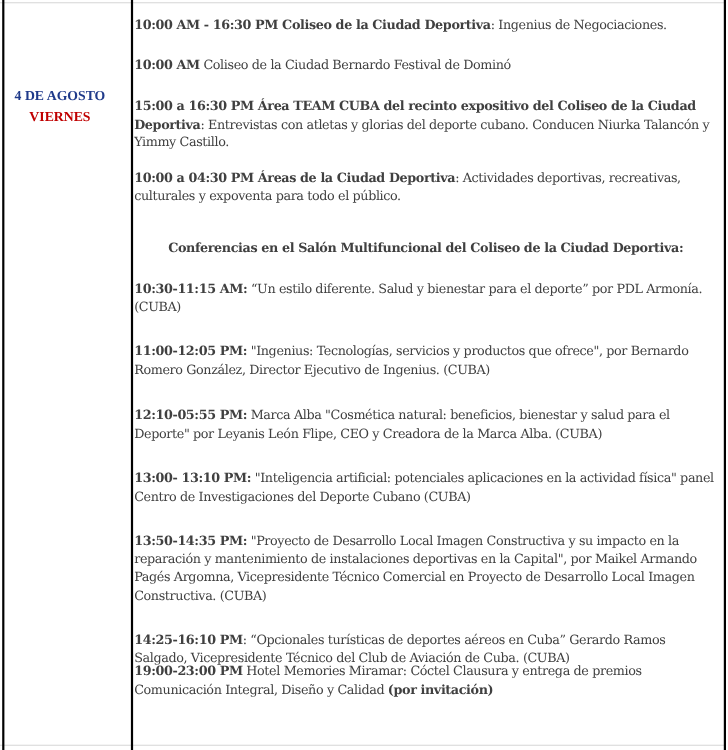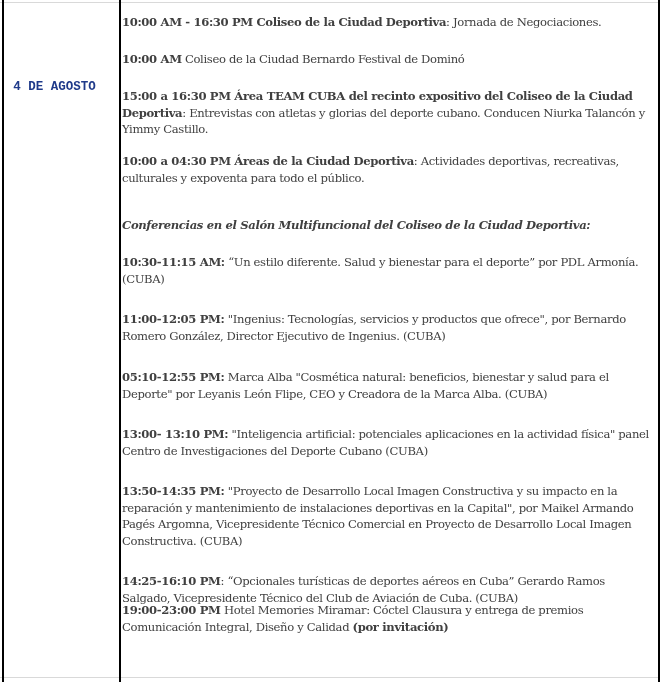--- a/index.html
+++ b/index.html
@@ -2,49 +2,50 @@
 <html><head>
 <meta charset="utf-8">
 <style>
   html, body { margin: 0; padding: 0; background: #ffffff; }
   body { width: 662px; height: 682px; overflow: hidden; position: relative; font-family: "DejaVu Serif", "Liberation Serif", serif; color: #404040; }
   .top-line { position: absolute; left: 0; top: 2px; width: 659px; height: 1px; background: #d9d9d9; }
   .bottom-line { position: absolute; left: 0; top: 677px; width: 659px; height: 1px; background: #d9d9d9; }
   .left-border { position: absolute; left: 2px; top: 0; width: 2px; height: 682px; background: #000; }
   .mid-border { position: absolute; left: 119px; top: 0; width: 2px; height: 682px; background: #000; }
   .right-border { position: absolute; left: 658px; top: 0; width: 2px; height: 682px; background: #000; }
-  .date-cell { position: absolute; left: 4px; top: 78px; width: 101px; text-align: center; font-family: Liberation Mono, monospace; font-weight: bold; font-size: 12.5px; line-height: 19px; }
+  .date-cell { position: absolute; left: 4px; top: 78px; width: 101px; text-align: center; font-family: Liberation Serif, serif; font-weight: bold; font-size: 12.5px; line-height: 19px; }
   .date-line { color: #1f3a8a; }
   .day-line { color: #c00000; }
   .content { position: absolute; left: 122px; top: 14px; width: 530px; font-size: 11.6px; line-height: 16.5px; letter-spacing: -0.35px; }
   .entry { margin: 0; padding: 0; position: absolute; left: 0; width: 530px; }
   .entry b { color: #404040; font-weight: bold; text-align: center; }
-  .heading { text-align: left; font-weight: bold; font-style: italic; }
+  .heading { text-align: center; font-weight: bold; }
 </style>
 </head>
 <body>
 
 <div class="top-line"></div>
 <div class="bottom-line"></div>
 <div class="left-border"></div>
 <div class="mid-border"></div>
 <div class="right-border"></div>
 
 <div class="date-cell">
   <div class="date-line">4 DE AGOSTO</div>
+  <div class="day-line">VIERNES</div>
 </div>
 
 <div class="content">
-  <p class="entry" style="top:0px"><b>10:00 AM - 16:30 PM Coliseo de la Ciudad Deportiva</b><span>: Jornada de Negociaciones.</span></p>
+  <p class="entry" style="top:0px"><b>10:00 AM - 16:30 PM Coliseo de la Ciudad Deportiva</b><span>: Ingenius de Negociaciones.</span></p>
   <p class="entry" style="top:37px"><b>10:00 AM</b><span> Coliseo de la Ciudad Bernardo Festival de Dominó</span></p>
   <p class="entry" style="top:74px"><b>15:00 a 16:30 PM Área TEAM CUBA del recinto expositivo del Coliseo de la Ciudad Deportiva</b><span>: Entrevistas con atletas y glorias del deporte cubano. Conducen Niurka Talancón y Yimmy Castillo.</span></p>
   <p class="entry" style="top:139px"><b>10:00 a 04:30 PM Áreas de la Ciudad Deportiva</b><span>: Actividades deportivas, recreativas, culturales y expoventa para todo el público.</span></p>
 
   <p class="entry heading" style="top:203px">Conferencias en el Salón Multifuncional del Coliseo de la Ciudad Deportiva:</p>
 
   <p class="entry" style="top:240px"><b>10:30-11:15 AM:</b><span> “Un estilo diferente. Salud y bienestar para el deporte” por PDL Armonía. (CUBA)</span></p>
   <p class="entry" style="top:297px"><b>11:00-12:05 PM:</b><span> "Ingenius: Tecnologías, servicios y productos que ofrece", por Bernardo Romero González, Director Ejecutivo de Ingenius. (CUBA)</span></p>
-  <p class="entry" style="top:355px"><b>05:10-12:55 PM:</b><span> Marca Alba "Cosmética natural: beneficios, bienestar y salud para el Deporte" por Leyanis León Flipe, CEO y Creadora de la Marca Alba. (CUBA)</span></p>
+  <p class="entry" style="top:355px"><b>12:10-05:55 PM:</b><span> Marca Alba "Cosmética natural: beneficios, bienestar y salud para el Deporte" por Leyanis León Flipe, CEO y Creadora de la Marca Alba. (CUBA)</span></p>
   <p class="entry" style="top:412px"><b>13:00- 13:10 PM:</b><span> "Inteligencia artificial: potenciales aplicaciones en la actividad física" panel Centro de Investigaciones del Deporte Cubano (CUBA)</span></p>
   <p class="entry" style="top:469px"><b>13:50-14:35 PM:</b><span> "Proyecto de Desarrollo Local Imagen Constructiva y su impacto en la reparación y mantenimiento de instalaciones deportivas en la Capital", por Maikel Armando Pagés Argomna, Vicepresidente Técnico Comercial en Proyecto de Desarrollo Local Imagen Constructiva. (CUBA)</span></p>
   <p class="entry" style="top:559px"><b>14:25-16:10 PM</b><span>: “Opcionales turísticas de deportes aéreos en Cuba” Gerardo Ramos Salgado, Vicepresidente Técnico del Club de Aviación de Cuba. (CUBA)</span></p>
   <p class="entry" style="top:588px"><b>19:00-23:00 PM</b><span> Hotel Memories Miramar: Cóctel Clausura y entrega de premios Comunicación Integral, Diseño y Calidad </span><b>(por invitación)</b></p>
 </div>
 
 </body></html>

